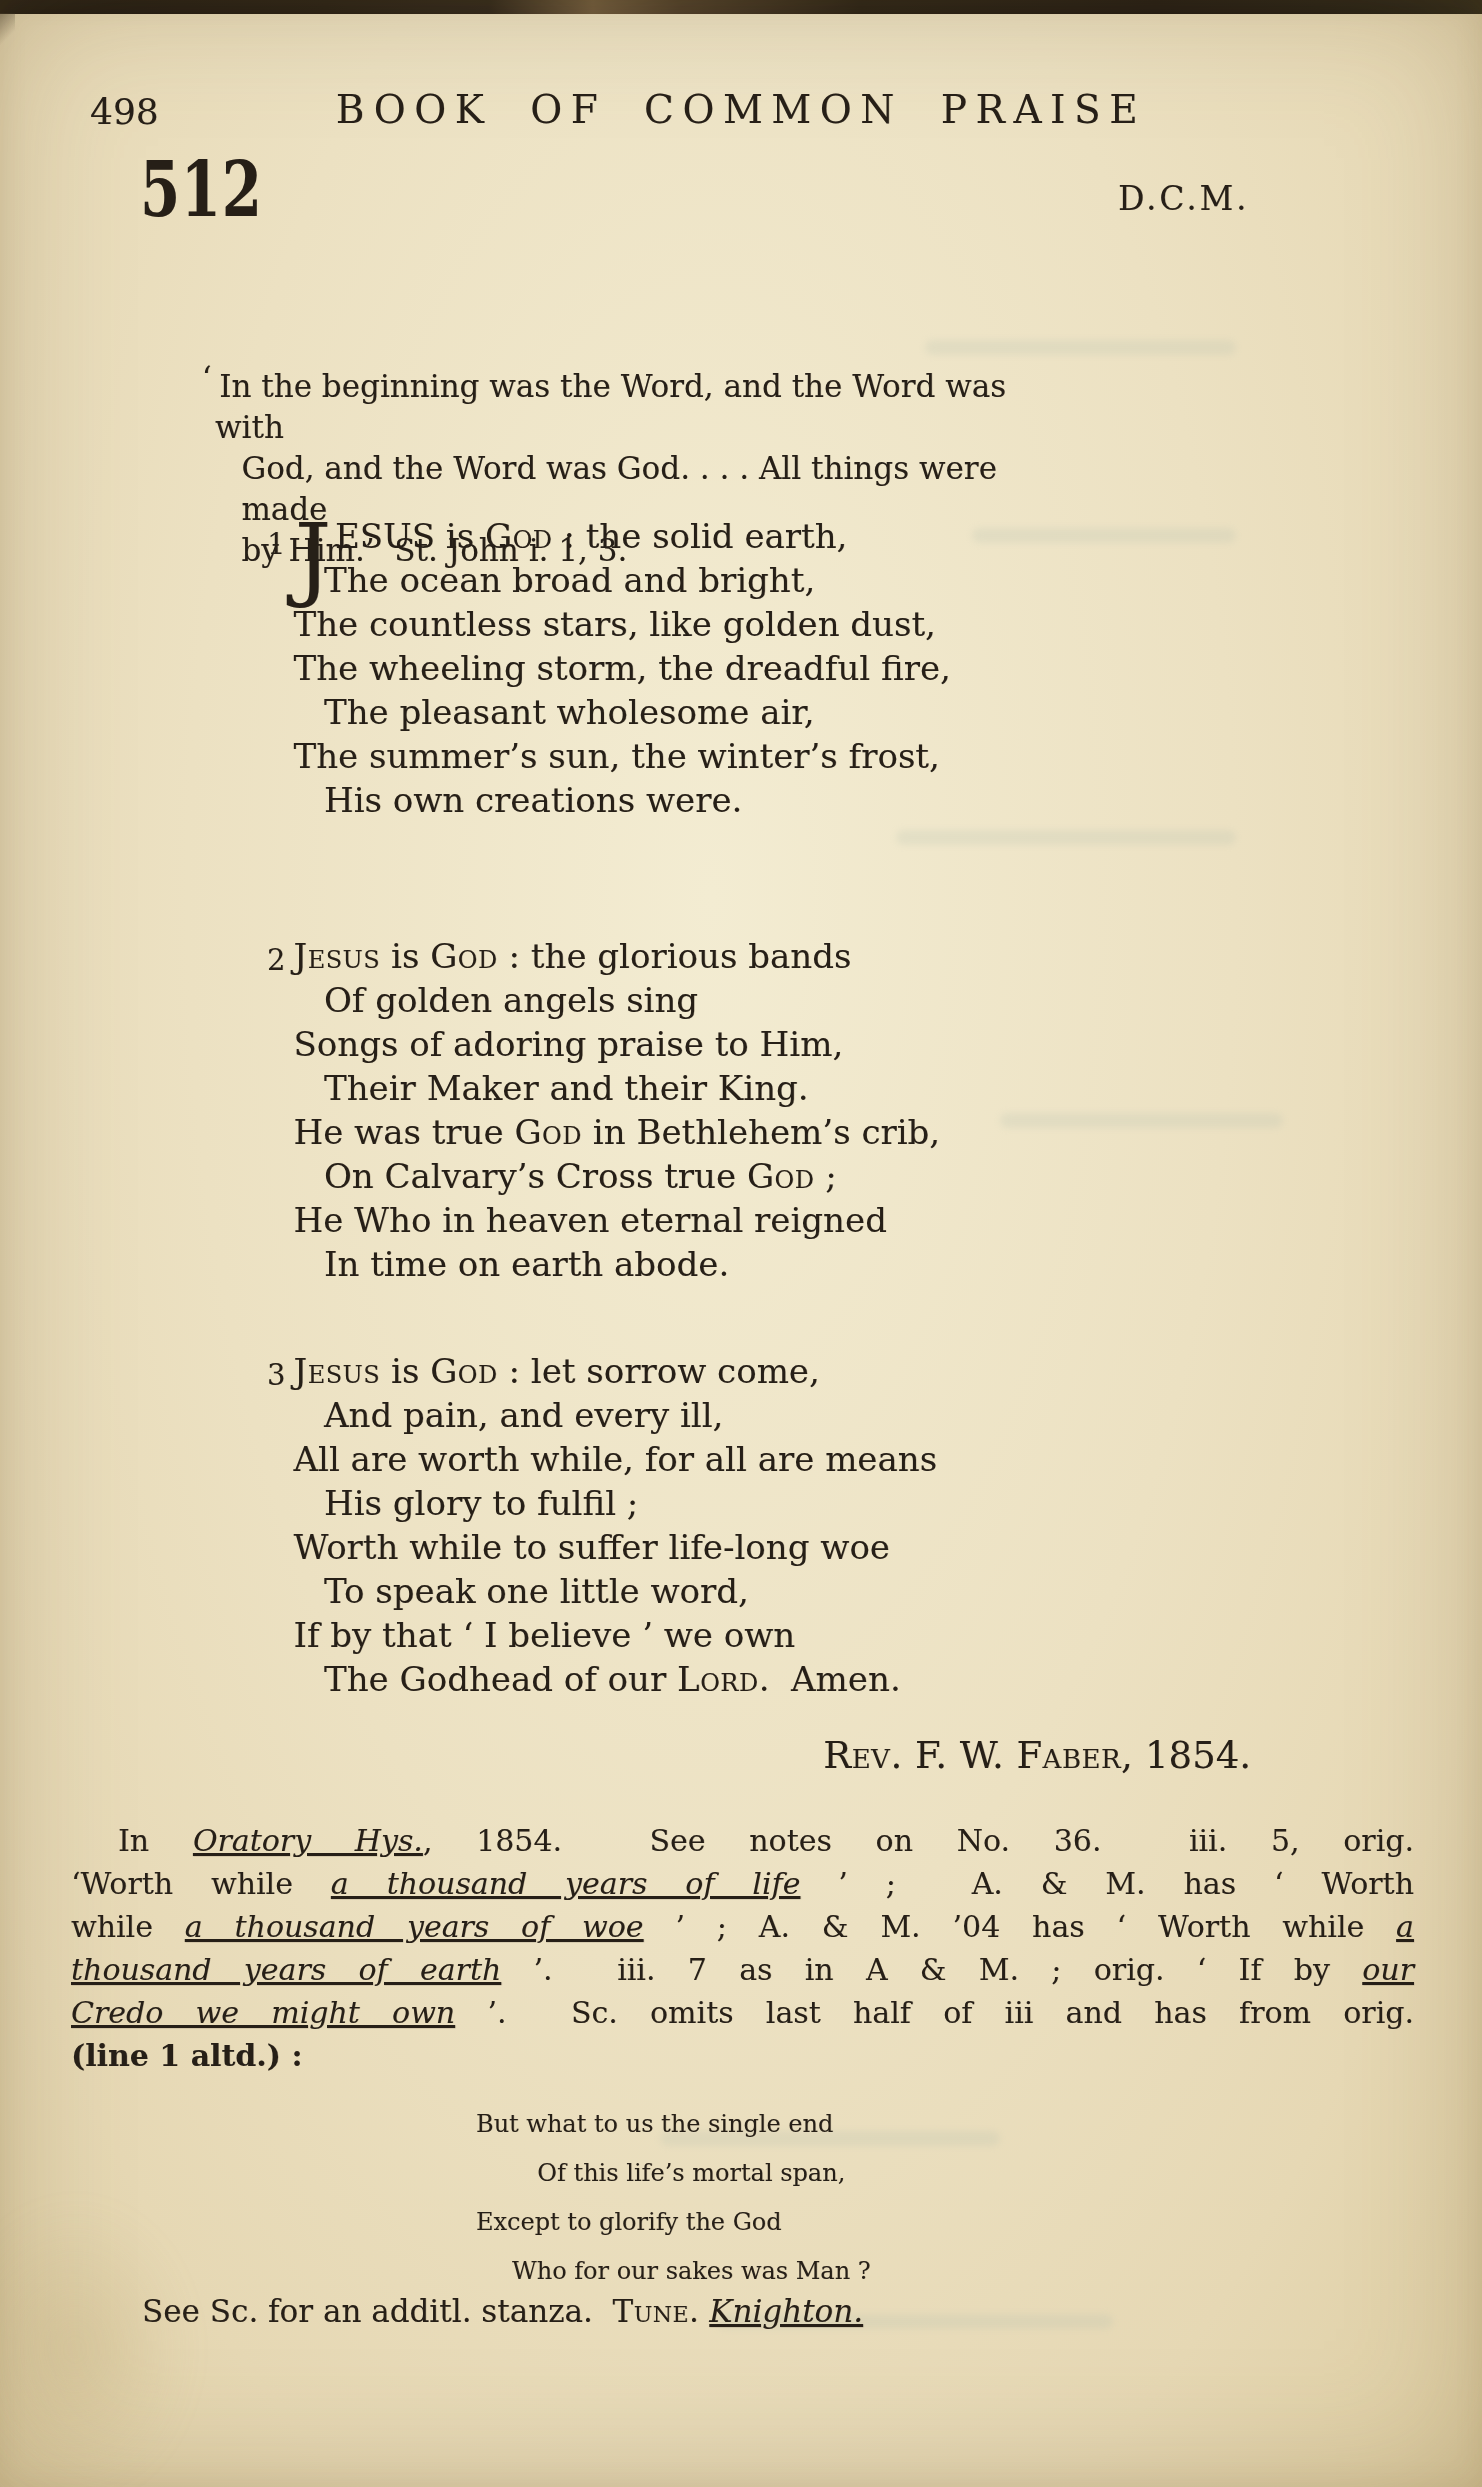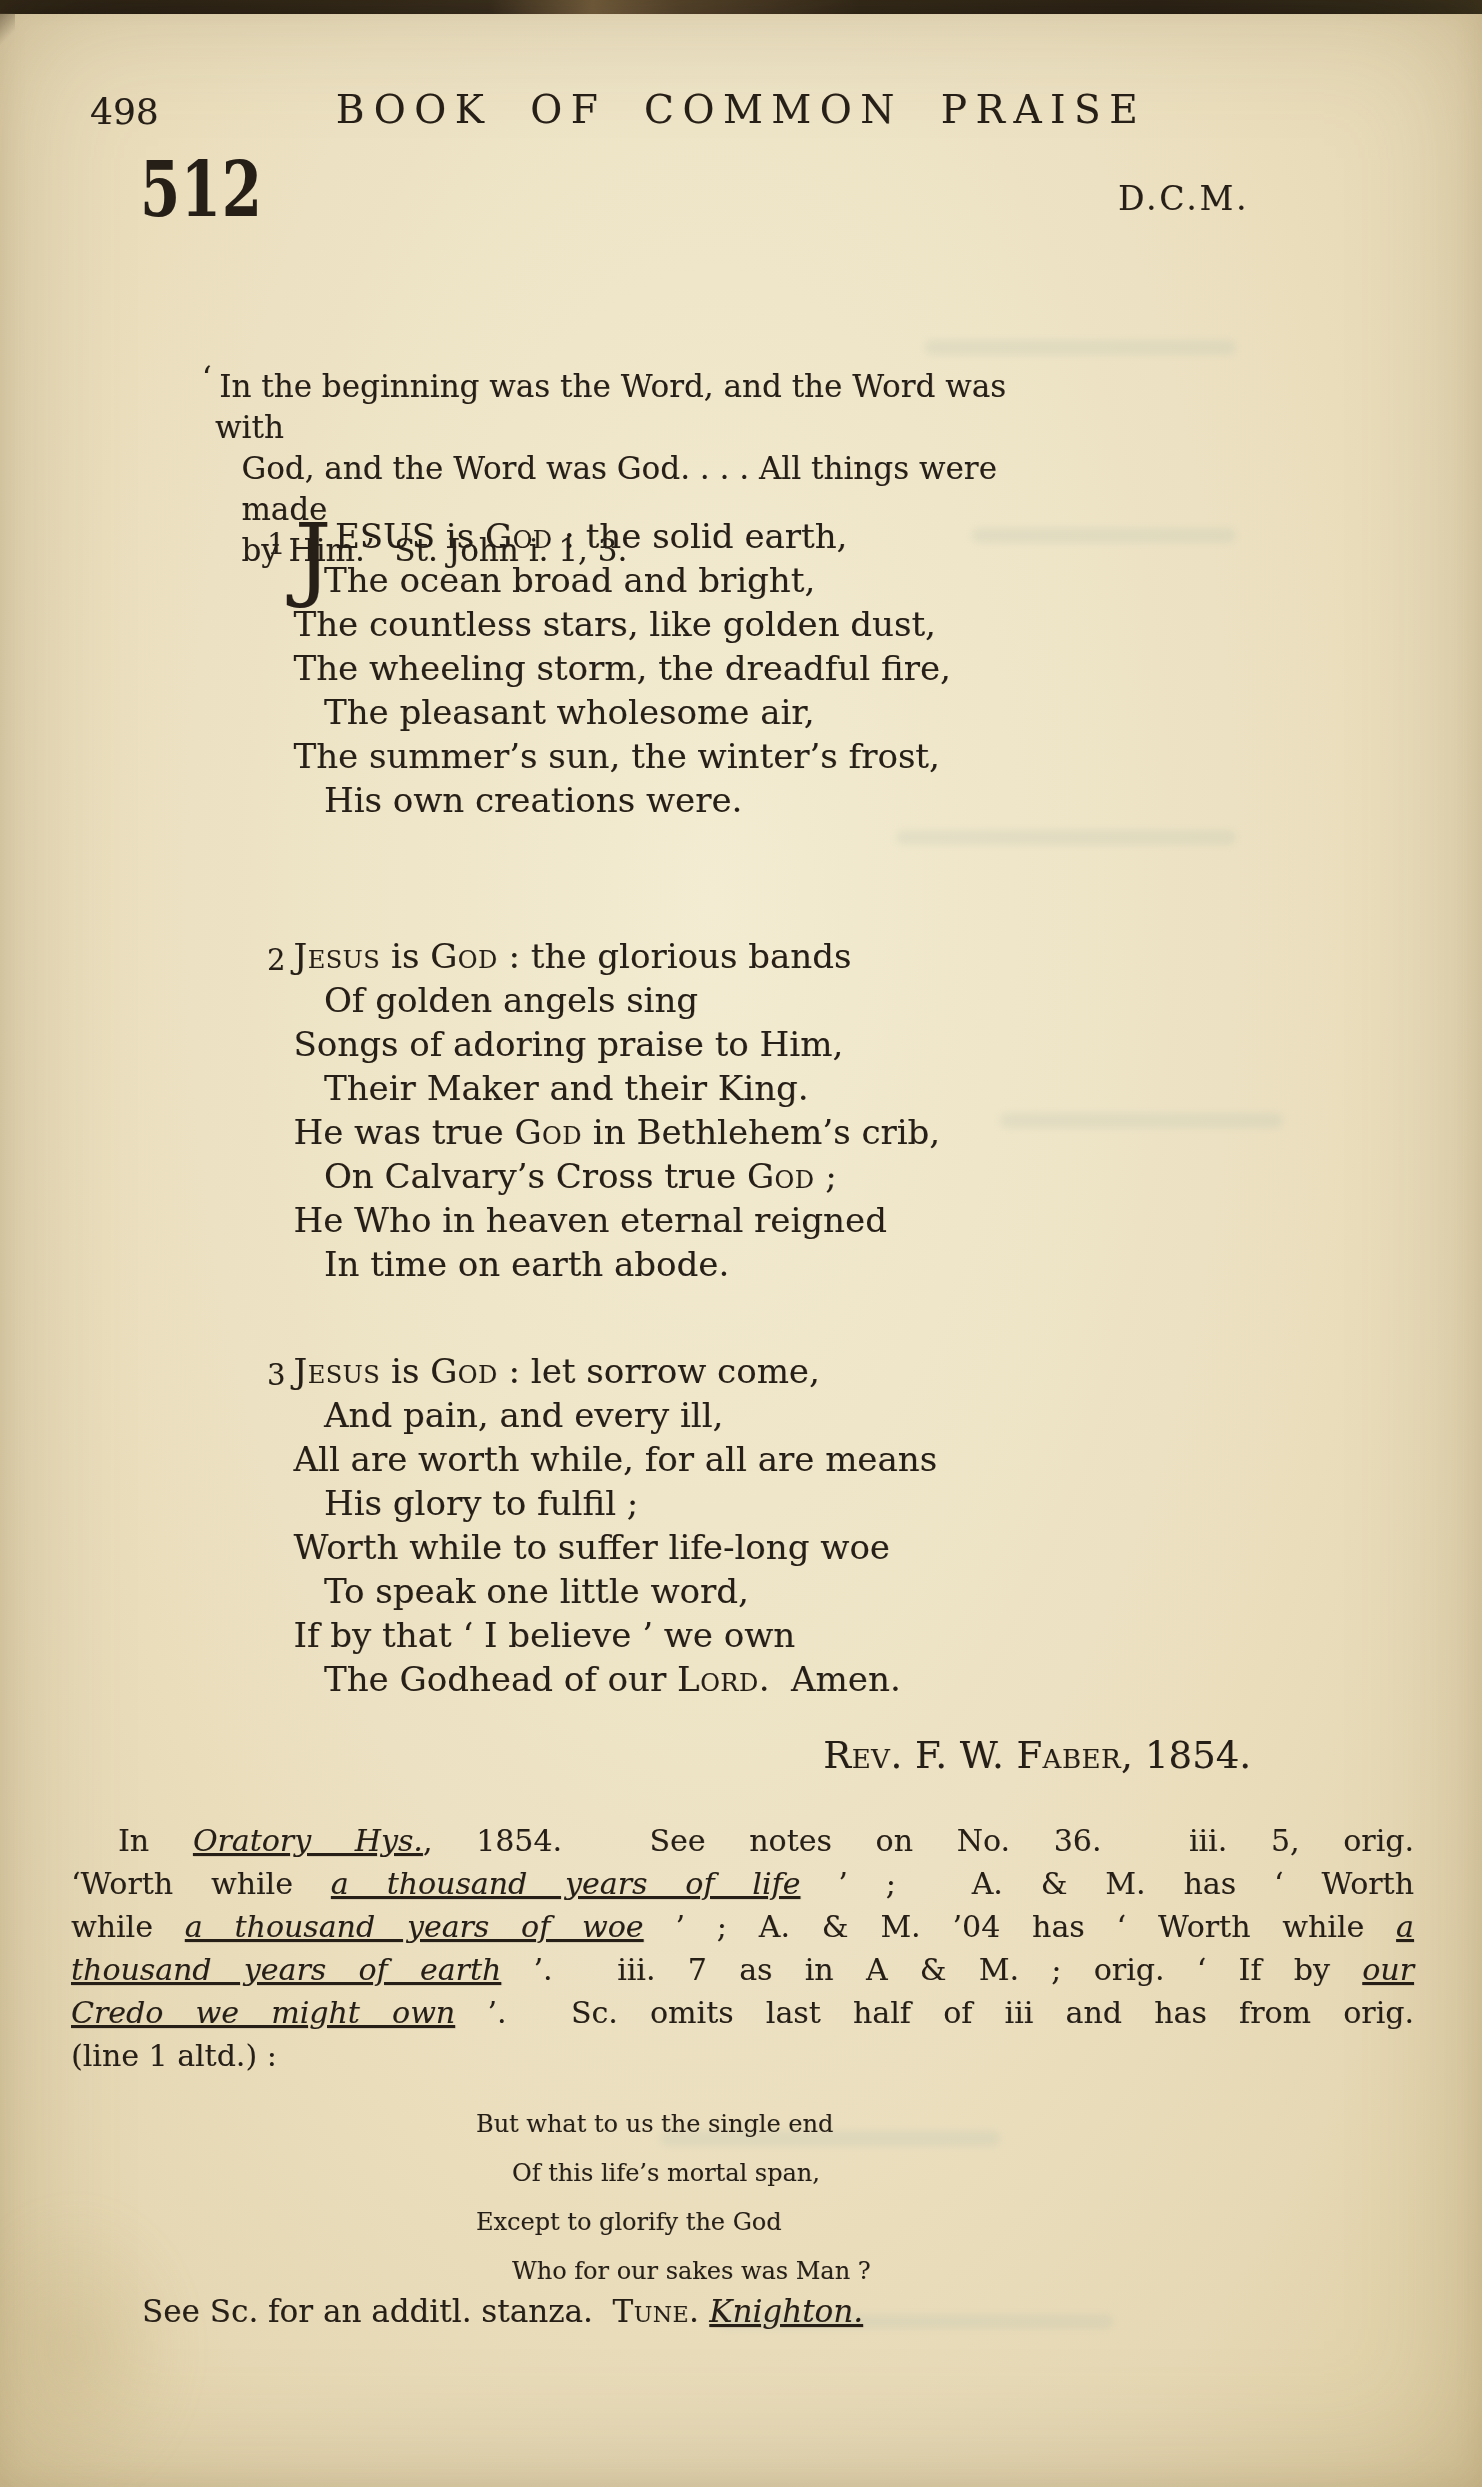--- a/index.html
+++ b/index.html
@@ -42,25 +42,25 @@
   .vline.capfirst{padding-left:66px;}
   .v-num{position:absolute;left:-1.9px;top:3.8px;font-size:29px;}
   .verse.has-cap .v-num{top:7.5px;}
   .drop-cap{position:absolute;left:25.5px;top:-1.9px;font-size:92px;line-height:1;}
 
   .attribution{position:absolute;right:231px;top:1734px;font-size:37px;}
 
   .notes{position:absolute;left:71px;right:68px;top:1819px;font-size:30px;line-height:43px;}
   .note-line{text-align:justify;text-align-last:justify;white-space:normal;}
   .note-line.first{text-indent:47px;}
-  .note-line.last{text-align-last:left;}
+  .note-line.last{text-align-last:left;font-weight:bold;}
 
   .stanza{position:absolute;left:476px;top:2100px;font-size:24px;line-height:49px;}
   .s-line{white-space:nowrap;}
-  .s-ind{padding-left:36px;}
+  .s-ind{padding-left:36px;text-align:center;}
 
   .tune-line{position:absolute;left:142px;top:2293px;font-size:31px;white-space:nowrap;}
 </style>
 </head>
 <body>
 
 <div class="top-bar"></div>
 <div class="corner-mark"></div>
 <div class="vignette"></div>
 

